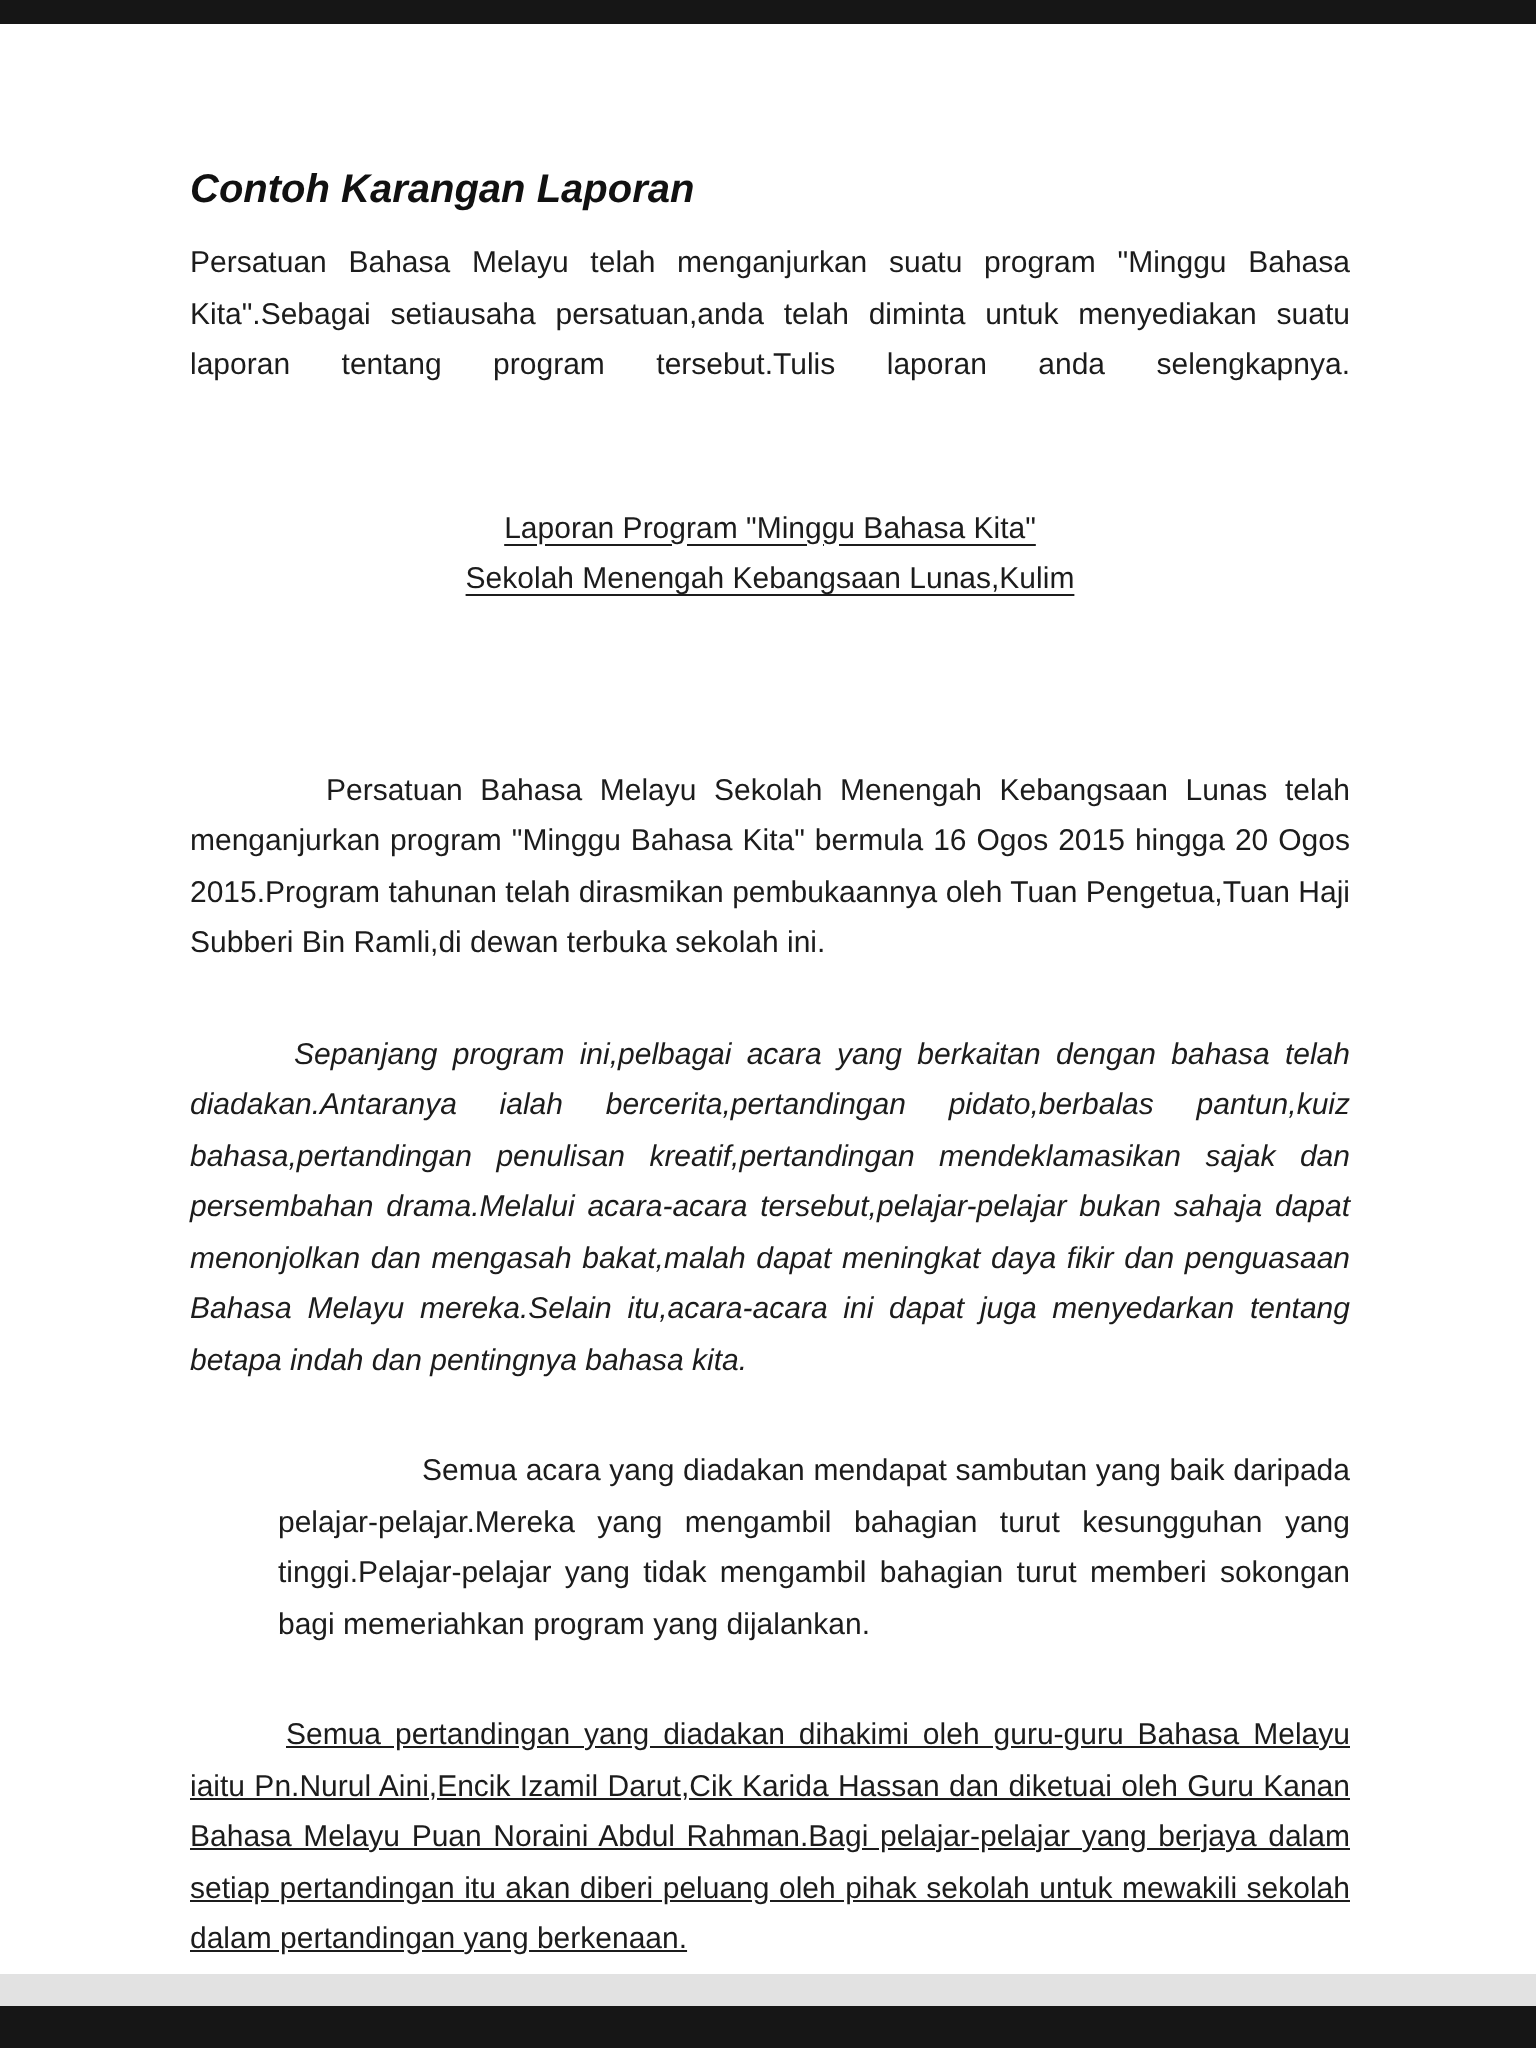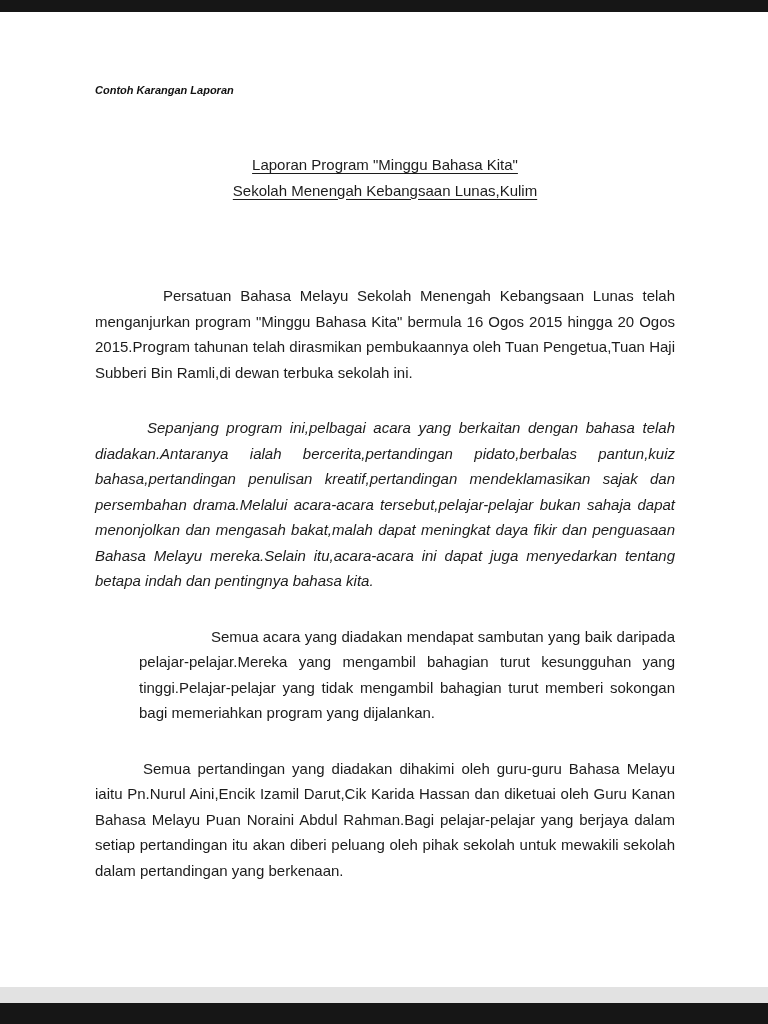--- a/index.html
+++ b/index.html
@@ -37,21 +37,21 @@
     background: #161616;
   }
   .content {
     position: absolute;
     top: 84px;
     left: 95px;
     width: 580px;
   }
   .doc-heading {
     margin: 0 0 12px 0;
-    font-size: 11px;
+    font-size: 20px;
     font-weight: bold;
     font-style: italic;
     color: #111;
   }
   p {
     margin: 0;
     font-size: 15px;
     line-height: 25.5px;
     text-align: justify;
     color: #1c1c1c;
@@ -66,33 +66,34 @@
     text-align: center;
     text-align-last: center;
     text-decoration: underline;
     text-underline-offset: 3px;
   }
   .body-para { margin-top: 30px; }
   .first-body { margin-top: 80px; }
   .ind-1 { text-indent: 68px; }
   .ind-2 { text-indent: 52px; font-style: italic; }
   .ind-3 { text-indent: 72px; margin-left: 44px; }
-  .ind-4 { text-indent: 48px; }
+  .ind-4 { text-indent: 48px; text-decoration: underline; }
 </style>
 </head>
 <body>
 
 <div class="page">
 
   <div class="bar-top"></div>
 
   <div class="content">
 
     <h1 class="doc-heading">Contoh Karangan Laporan</h1>
 
+    <p class="intro">Persatuan Bahasa Melayu telah menganjurkan suatu program "Minggu Bahasa Kita".Sebagai setiausaha persatuan,anda telah diminta untuk menyediakan suatu laporan tentang program tersebut.Tulis laporan anda selengkapnya.</p>
 
     <div class="center-block">
       <p class="ctitle">Laporan Program "Minggu Bahasa Kita"</p>
       <p class="ctitle">Sekolah Menengah Kebangsaan Lunas,Kulim</p>
     </div>
 
     <p class="body-para first-body ind-1">Persatuan Bahasa Melayu Sekolah Menengah Kebangsaan Lunas telah menganjurkan program "Minggu Bahasa Kita" bermula 16 Ogos 2015 hingga 20 Ogos 2015.Program tahunan telah dirasmikan pembukaannya oleh Tuan Pengetua,Tuan Haji Subberi Bin Ramli,di dewan terbuka sekolah ini.</p>
 
     <p class="body-para ind-2">Sepanjang program ini,pelbagai acara yang berkaitan dengan bahasa telah diadakan.Antaranya ialah bercerita,pertandingan pidato,berbalas pantun,kuiz bahasa,pertandingan penulisan kreatif,pertandingan mendeklamasikan sajak dan persembahan drama.Melalui acara-acara tersebut,pelajar-pelajar bukan sahaja dapat menonjolkan dan mengasah bakat,malah dapat meningkat daya fikir dan penguasaan Bahasa Melayu mereka.Selain itu,acara-acara ini dapat juga menyedarkan tentang betapa indah dan pentingnya bahasa kita.</p>
 

